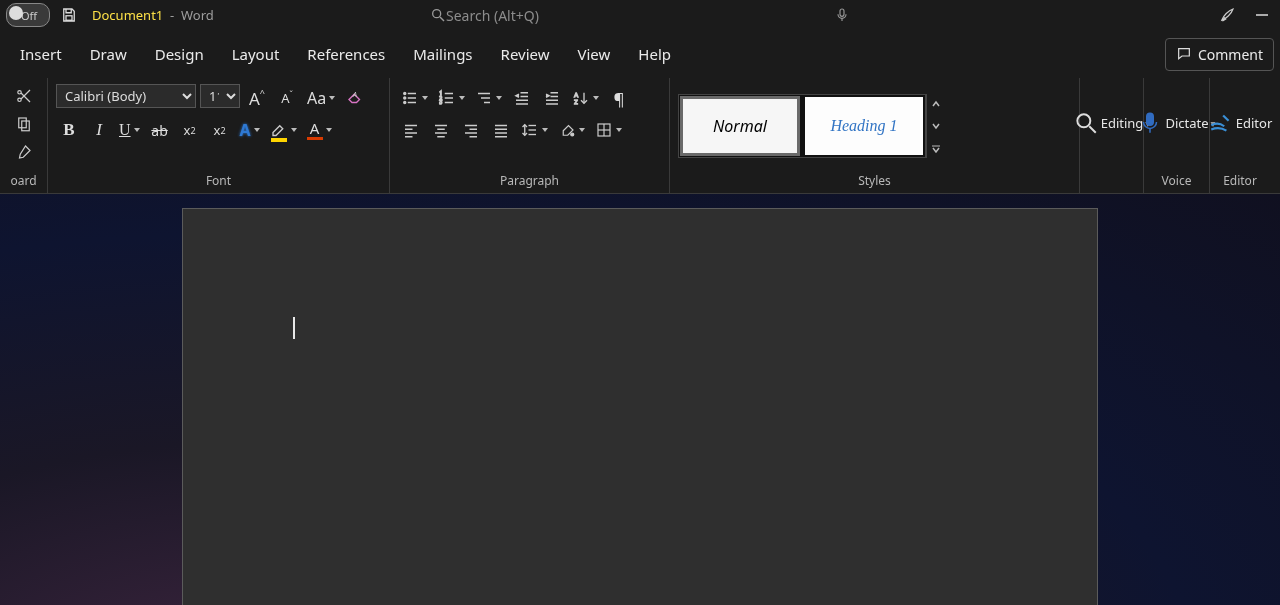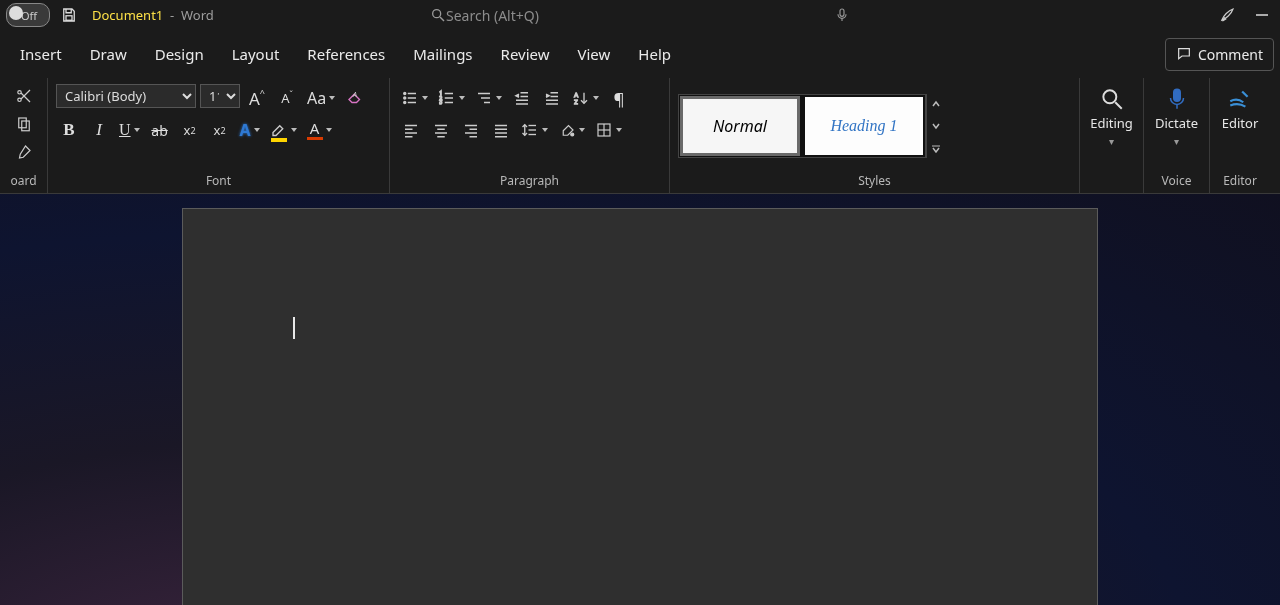--- a/index.html
+++ b/index.html
@@ -189,21 +189,21 @@
   .gallery-side{
     width:18px;
     display:flex;flex-direction:column;
     justify-content:space-between;
     border-left:1px solid #444;
     padding:2px 0;
   }
   .gallery-side div{height:16px;display:flex;align-items:center;justify-content:center;}
   
   .big-btn{
-    display:flex;flex-direction:column;align-items:center;justify-content:flex-start;
+    display:flex;align-items:center;justify-content:flex-start;
     color:#e6e6e6;
     padding:2px 6px;
     gap:2px;
     height:78px;
   }
   .big-btn svg{width:26px;height:26px;}
   .big-btn .lbl{font-size:13px;}
   .big-btn .chev{font-size:10px;color:#999;}
   
   .canvas-area{

